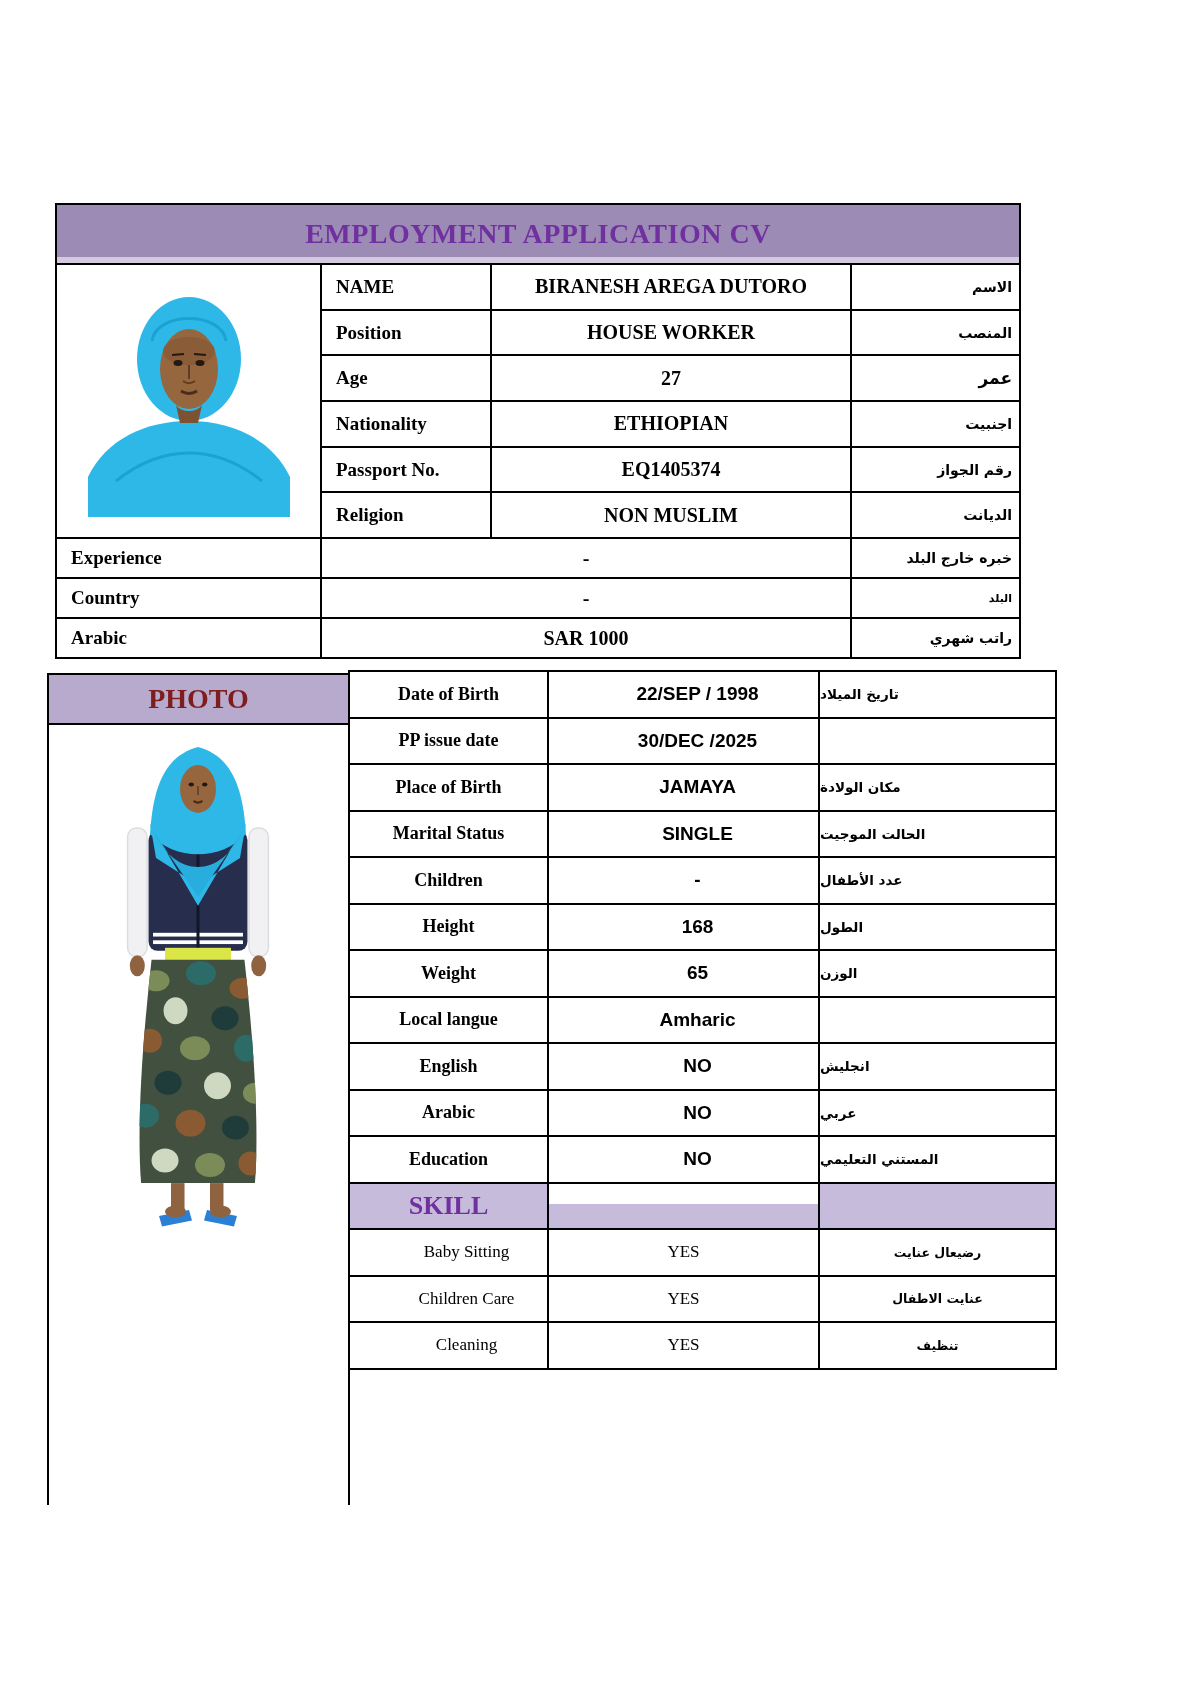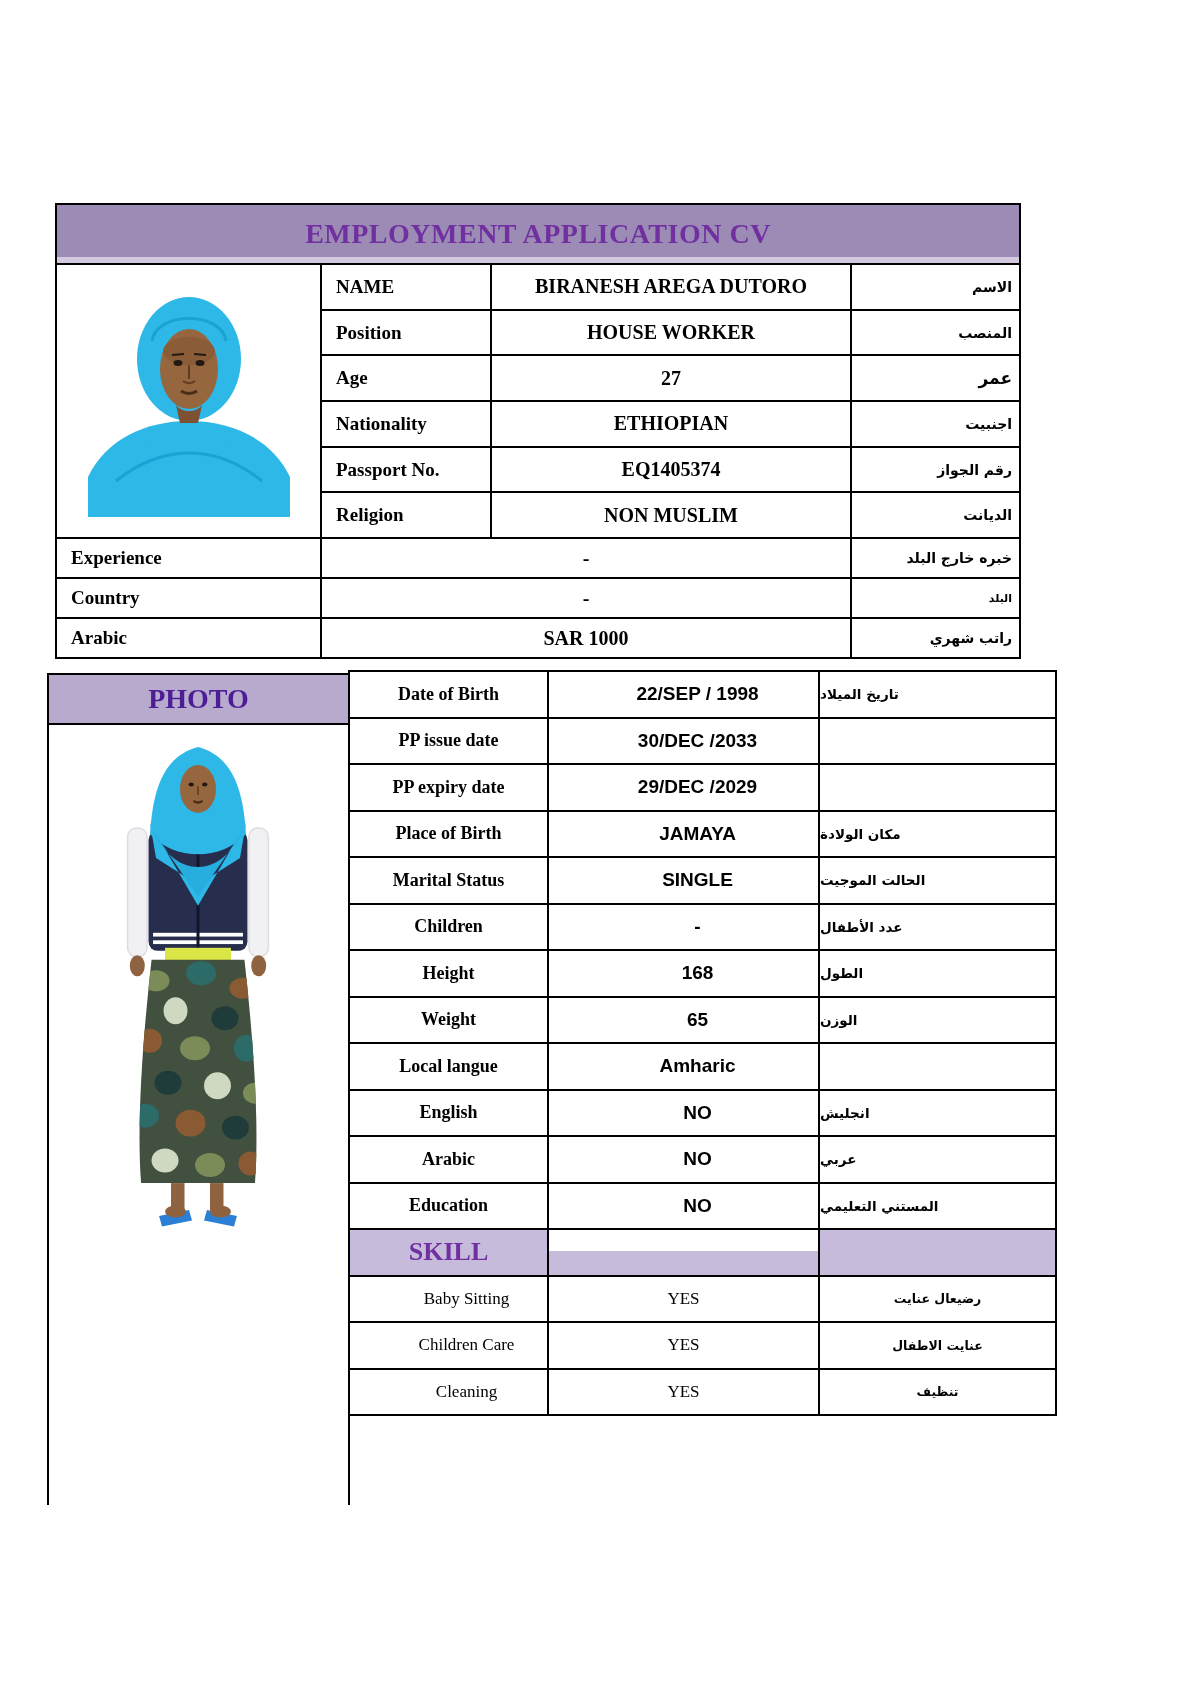--- a/index.html
+++ b/index.html
@@ -21,21 +21,21 @@
   .val{font-weight:bold;font-size:20px;text-align:center;background:#fff;}
   .ar{font-family:"DejaVu Sans",sans-serif;font-weight:bold;font-size:14px;direction:rtl;
       text-align:right;padding-right:7px;background:#fff;}
   .photocell{background:#fff;text-align:center;vertical-align:middle;}
 
   
   .photo-col{position:absolute;left:47px;top:673px;width:303px;height:832px;
       border:2px solid #000;box-sizing:border-box;background:#fff;}
   .photo-hdr{height:48px;line-height:48px;background:#b7aacd;border-bottom:2px solid #000;
       text-align:center;}
-  .photo-hdr span{font-size:28px;font-weight:bold;color:#4c1d95;font-family:"Liberation Serif",serif;}
+  .photo-hdr span{font-size:28px;font-weight:bold;color:#7f1d1d;font-family:"Liberation Serif",serif;}
   .photo-body{position:relative;height:780px;background:#fff;text-align:center;}
 
   
   .t2{left:348px;top:670px;width:707px;}
   .t2 tr{height:46.5px;}
   .lbl2{font-weight:bold;font-size:18px;text-align:center;background:#fff;}
   .val2{font-family:"Liberation Sans",sans-serif;font-weight:bold;font-size:19px;
         text-align:center;background:#fff;padding-left:28px;}
   .ar2{font-family:"DejaVu Sans",sans-serif;font-weight:bold;font-size:13.5px;direction:rtl;
        text-align:left;background:#fff;}
@@ -210,26 +210,21 @@
         <col style="width:237px">
       </colgroup>
     <tbody>
         <tr>
       <td class="lbl2">Date of Birth</td>
       <td class="val2">22/SEP / 1998</td>
       <td class="ar2">تاريخ الميلاد</td>
     </tr>
     <tr>
       <td class="lbl2">PP issue date</td>
-      <td class="val2">30/DEC /2033</td>
-      <td class="ar2"></td>
-    </tr>
-    <tr>
-      <td class="lbl2">PP expiry date</td>
-      <td class="val2">29/DEC /2029</td>
+      <td class="val2">30/DEC /2025</td>
       <td class="ar2"></td>
     </tr>
     <tr>
       <td class="lbl2">Place of Birth</td>
       <td class="val2">JAMAYA</td>
       <td class="ar2">مكان الولادة</td>
     </tr>
     <tr>
       <td class="lbl2">Marital Status</td>
       <td class="val2">SINGLE</td>

